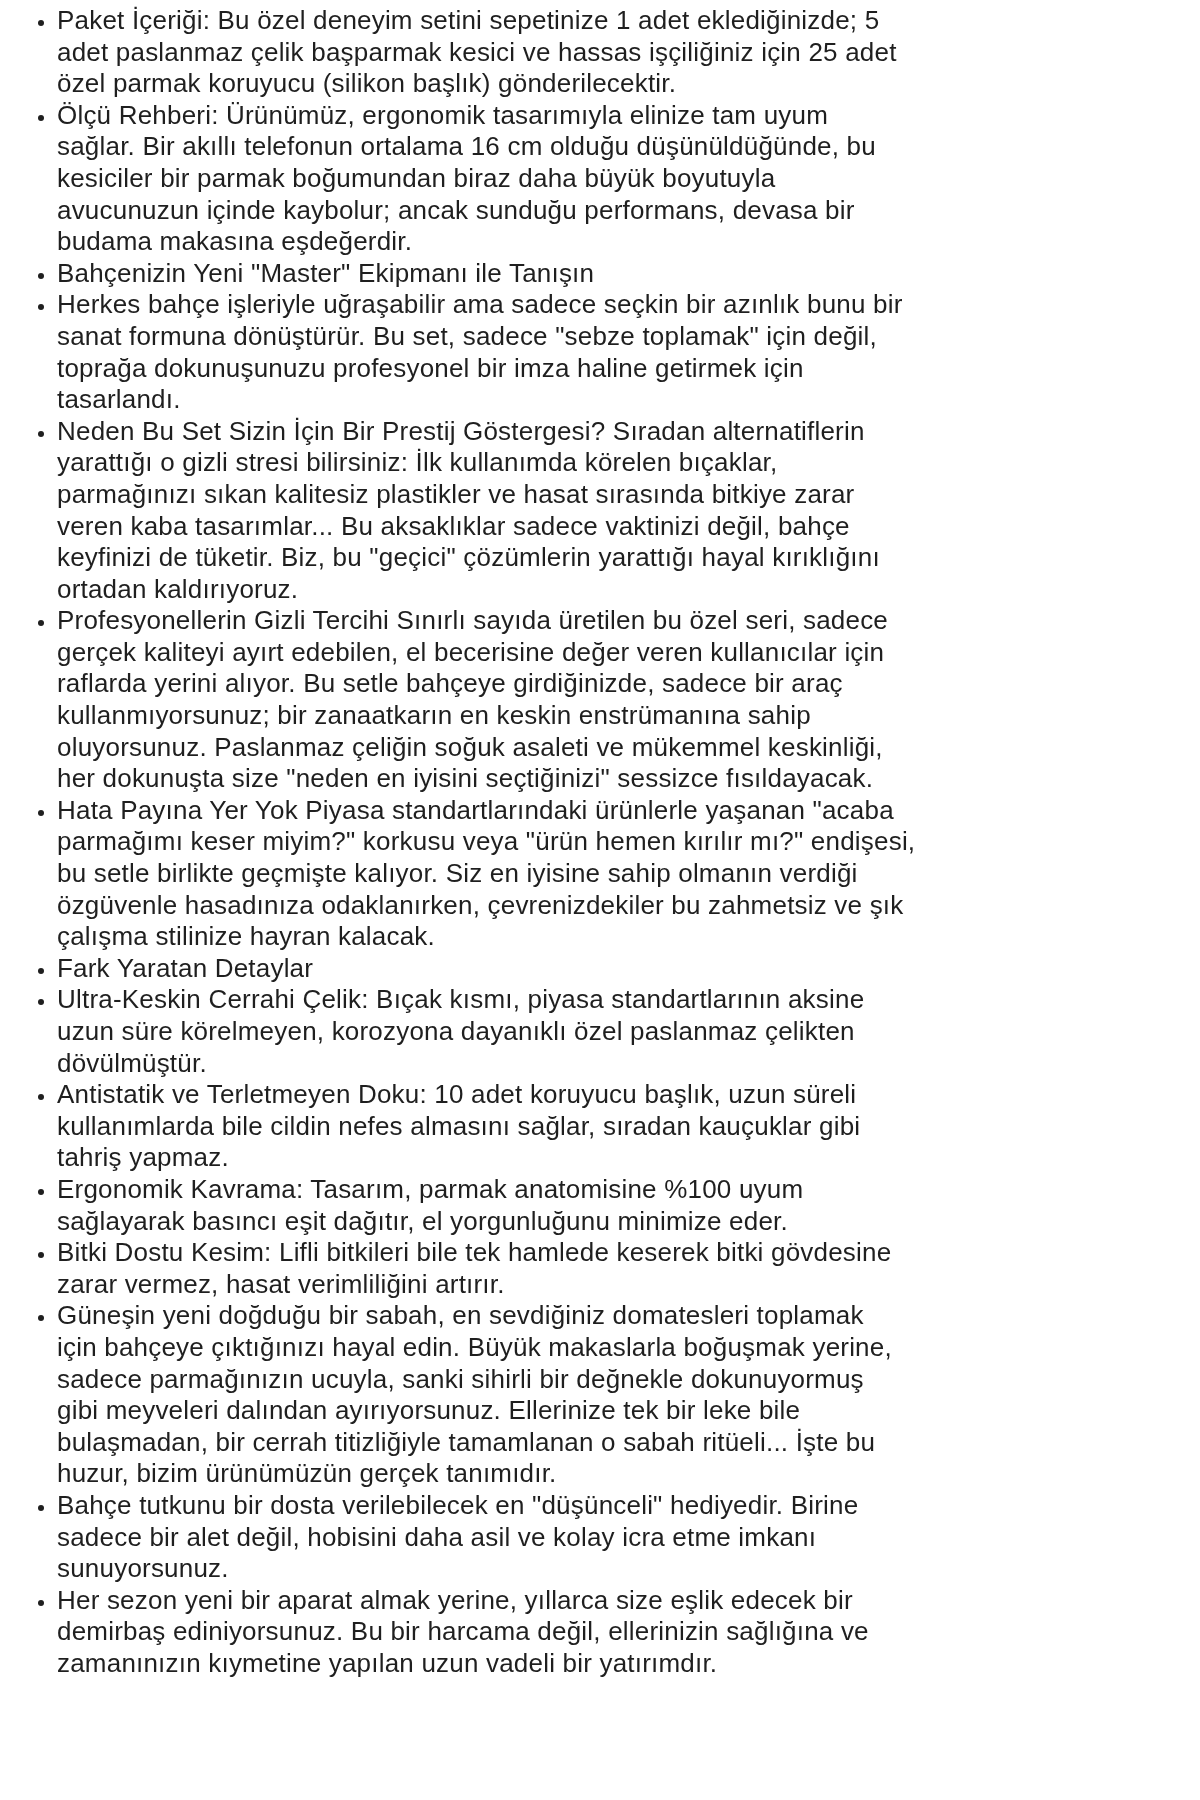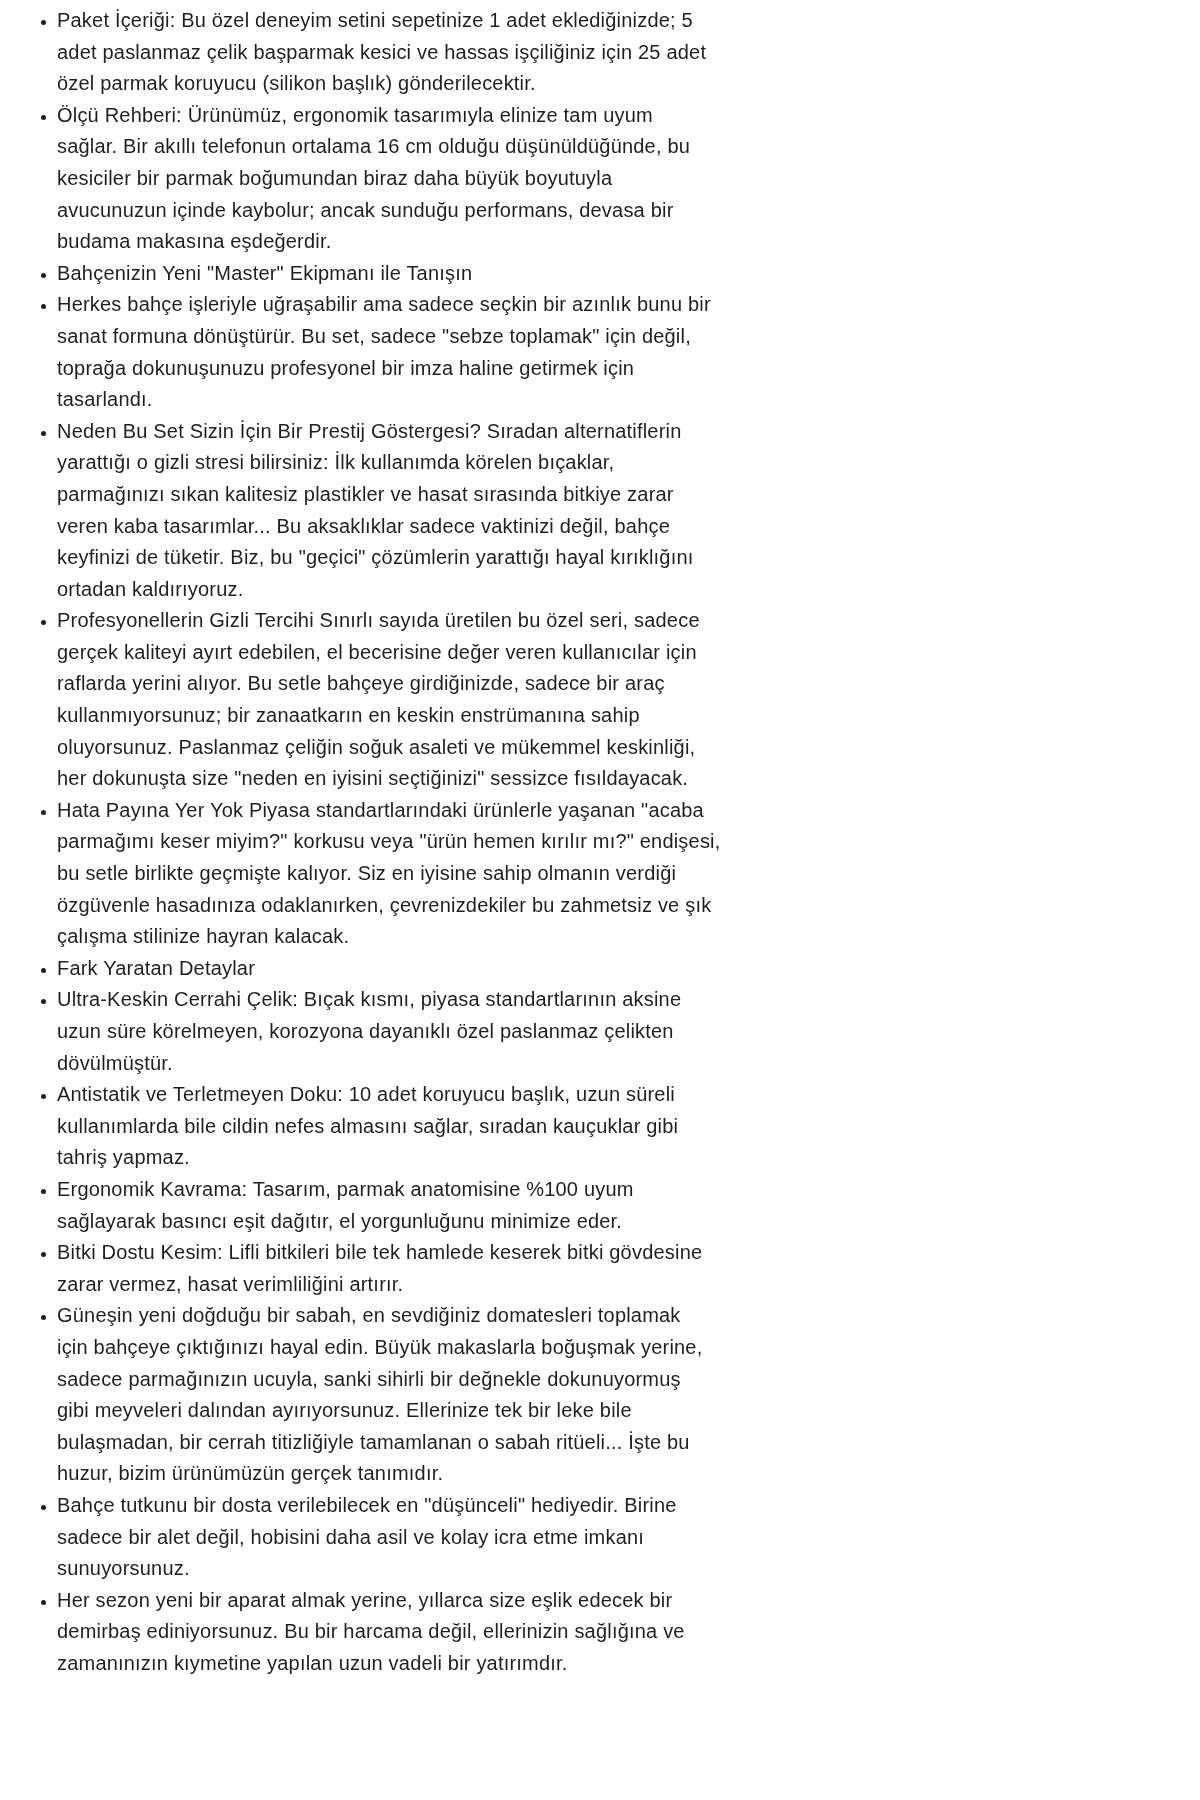--- a/index.html
+++ b/index.html
@@ -14,21 +14,21 @@
     font-family: "Liberation Sans", sans-serif;
     color: #1f1f1f;
   }
   main.desc {
     padding-top: 5px;
   }
   ul.bullet-list {
     margin: 0;
     padding: 0 32px 0 57px;
     list-style: disc outside;
-    font-size: 20px;
+    font-size: 26px;
     line-height: 31.6px;
     letter-spacing: 0.2px;
   }
   ul.bullet-list li {
     margin: 0;
     padding: 0;
   }
   ul.bullet-list li::marker {
     font-size: 0.8em;
     color: #1f1f1f;

